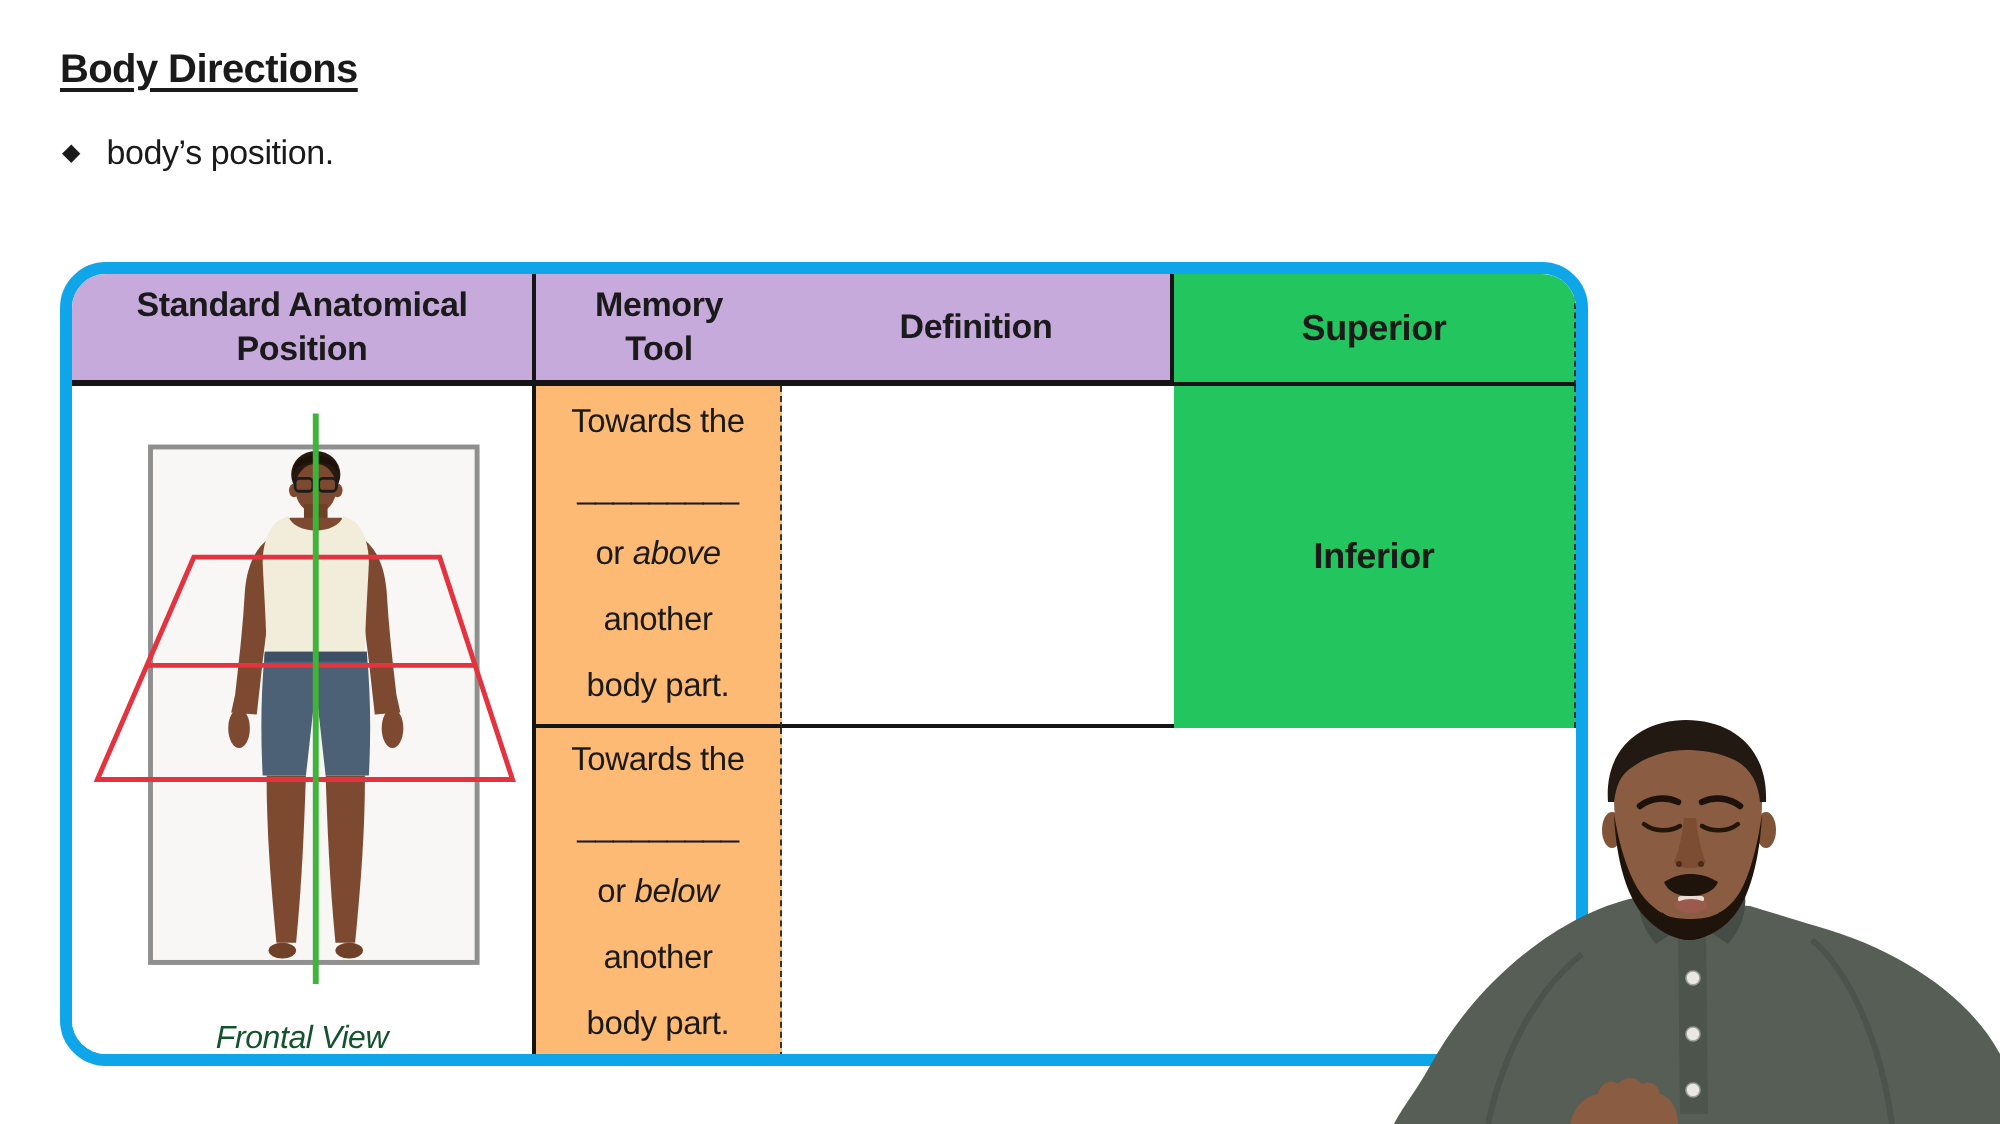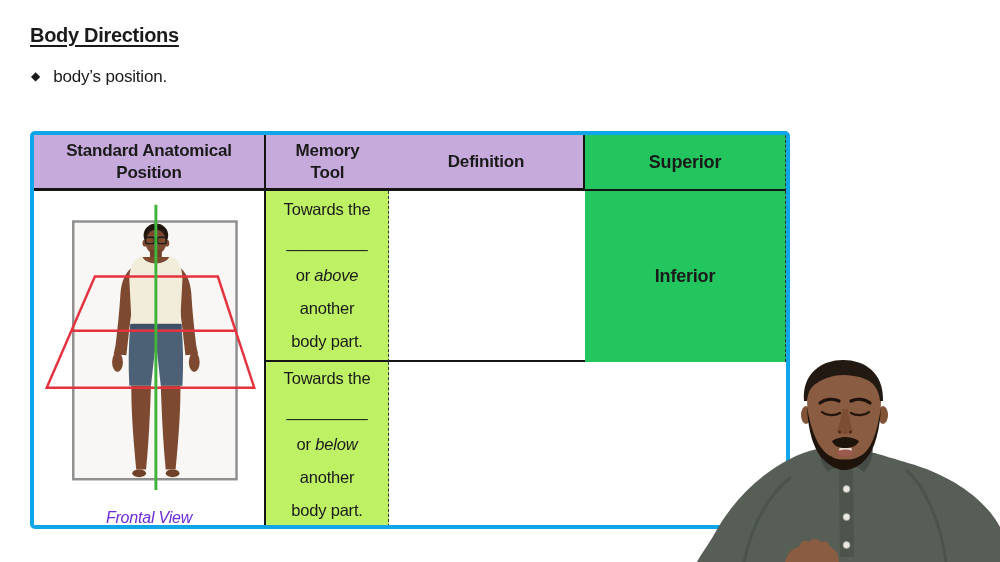--- a/index.html
+++ b/index.html
@@ -16,21 +16,21 @@
     text-decoration:underline;text-underline-offset:3px;
   }
   .bullet-row{position:absolute;left:31px;top:60px;display:flex;align-items:flex-start;}
   .bullet-glyph{font-size:12px;line-height:33px;margin-right:13px;}
   .bullet-text{font-size:17px;line-height:33px;letter-spacing:-0.2px;}
   .bline{display:block;white-space:nowrap;}
 
   
   .dir-table{
     position:absolute;left:30px;top:131px;width:752px;height:390px;
-    border:4px solid #0ea5e9;border-radius:5px;background:#fff;
+    border:6px solid #0ea5e9;border-radius:23px;background:#fff;
     display:grid;grid-template-columns:232px 123px 196px 1fr;grid-template-rows:56px 171px 1fr;
     overflow:hidden;
   }
   .th{
     background:#c7aadc;border-bottom:3px solid #151515;
     display:flex;align-items:center;justify-content:center;text-align:center;
     font-weight:bold;font-size:17px;line-height:1.25;letter-spacing:-0.2px;padding:0 14px;
   }
   .th-solid{border-right:2.5px solid #151515;}
   .figure-cell{
@@ -38,26 +38,26 @@
     display:flex;flex-direction:column;align-items:center;background:#fff;
   }
   .dir-cell{
     display:flex;align-items:center;justify-content:center;
     font-weight:bold;font-size:18px;letter-spacing:-0.2px;
     border-right:1.5px dashed #333;background:#22c55e;
   }
   .def-cell{
     display:flex;flex-direction:column;align-items:center;justify-content:center;
     font-size:16.5px;line-height:33px;text-align:center;letter-spacing:-0.2px;
-    border-right:1.5px dashed #333;background:#bef264;padding:0 8px;
+    border-right:1.5px dashed #333;background:#fdba74;padding:0 8px;
   }
   .mem-cell{background:#fff;}
   .row-top{border-bottom:2.5px solid #151515;}
   .figure-caption{
-    font-style:italic;font-size:16px;color:#6d28d9;margin-top:17px;letter-spacing:-0.2px;
+    font-style:italic;font-size:16px;color:#14532d;margin-top:17px;letter-spacing:-0.2px;
   }
 
   
   .instructor{
     position:absolute;right:0;bottom:0;width:307px;height:205px;z-index:5;
   }
 </style>
 </head>
 <body>
 

